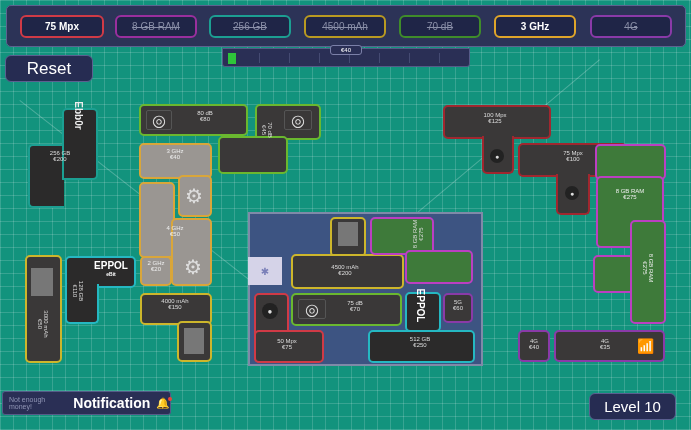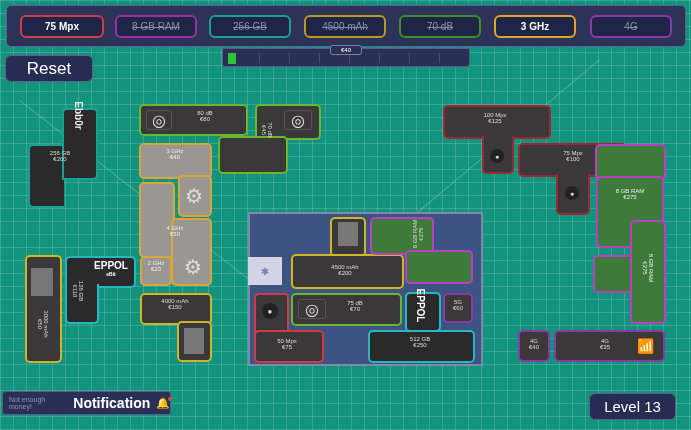--- a/index.html
+++ b/index.html
@@ -206,13 +206,13 @@
     <span>€35</span>
   </div>
 <div class="icon" style="left:636px;top:334px;width:20px;height:24px;font-size:14px">📶</div>
 
 <div class="notif">
  <span style="font-size:7px;color:#9095b5;margin-right:8px">Not enough money!</span>
  <span style="font-size:14px;color:#fff;font-weight:bold">Notification</span>
  <span style="margin-left:6px;color:#aaa;font-size:11px;position:relative">🔔<span style="position:absolute;right:-2px;top:0;width:4px;height:4px;border-radius:50%;background:#e8443a"></span></span>
 </div>
 
-<div class="btn" style="left:589px;top:393px;width:87px;height:27px;font-size:15px">Level 13</div>
+<div class="btn" style="left:589px;top:393px;width:87px;height:27px;font-size:15px">Level 10</div>
 
 </body></html>

